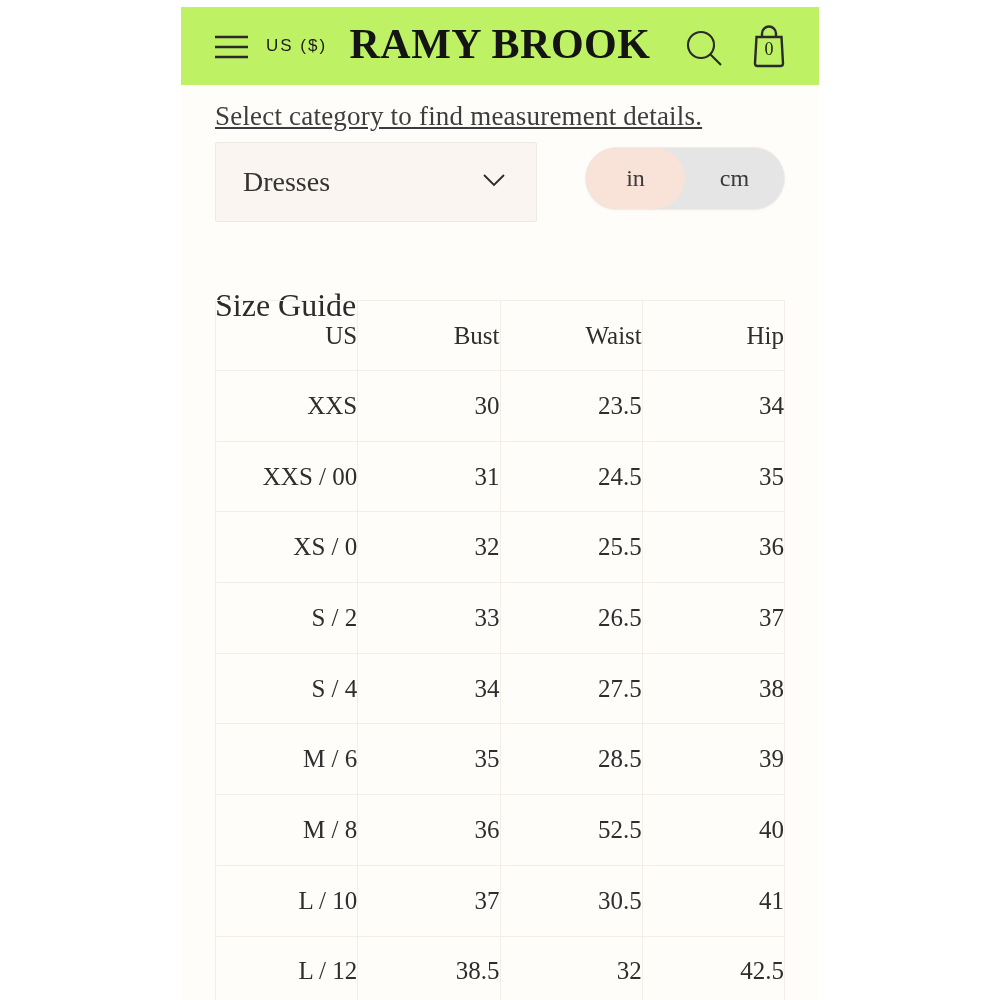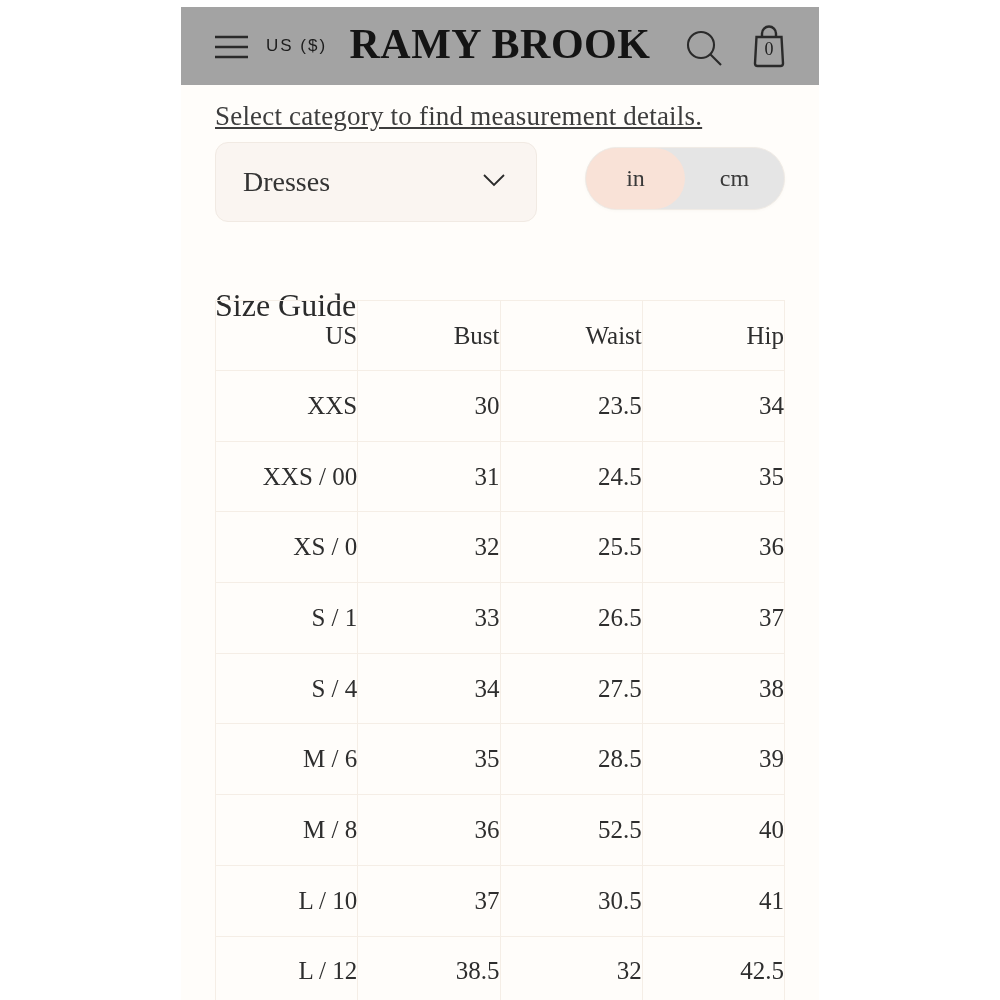--- a/index.html
+++ b/index.html
@@ -15,21 +15,21 @@
     position:absolute; left:181px; top:0;
     width:638px; height:1000px;
     background:#fffdfa;
   }
   .top-strip {
     position:absolute; left:0; top:0; width:100%; height:7px;
     background:#ffffff; z-index:6;
   }
   .site-header {
     position:absolute; left:0; top:7px; width:100%; height:78px;
-    background:#a3a3a3; z-index:5;
+    background:#bef264; z-index:5;
   }
   .hamburger {
     position:absolute; left:33px; top:27px; width:35px; height:26px;
     cursor:pointer; background:none; border:none; padding:0;
   }
   .locale {
     position:absolute; left:79px; top:50%; transform:translateY(-50%);
     font-family:"Liberation Sans", sans-serif;
     font-size:17px; letter-spacing:2px; color:#1c1c1c;
     cursor:pointer; background:none; border:none;
@@ -53,21 +53,21 @@
     font-family:"Liberation Serif", serif; pointer-events:none;
   }
   .intro-text {
     position:absolute; left:34px; top:72px;
     font-size:27px; line-height:34px; color:#3d3d3d;
     letter-spacing:0.2px; z-index:1; white-space:nowrap;text-decoration:underline;
   }
   .dropdown {
     position:absolute; left:34px; top:142px;
     width:322px; height:80px; box-sizing:border-box;
-    background:#faf5f1; border:1px solid #f1eae3; border-radius:13px;
+    background:#faf5f1; border:1px solid #f1eae3; border-radius:2px;
     display:flex; align-items:center; justify-content:space-between;
     padding:0 31px 0 27px; cursor:pointer; z-index:1;
   }
   .dropdown-value { font-size:28px; color:#333333; }
   .unit-toggle {
     position:absolute; left:404px; top:147px;
     width:200px; height:63px; box-sizing:border-box;
     background:#e5e5e5; border:1px solid #f0ebe5; border-radius:32px;
     box-shadow:0 1px 3px rgba(120,100,80,0.04);
     display:flex; z-index:1;
@@ -177,21 +177,21 @@
           <td>24.5</td>
           <td>35</td>
         </tr>
         <tr>
           <td>XS / 0</td>
           <td>32</td>
           <td>25.5</td>
           <td>36</td>
         </tr>
         <tr>
-          <td>S / 1</td>
+          <td>S / 2</td>
           <td>33</td>
           <td>26.5</td>
           <td>37</td>
         </tr>
         <tr>
           <td>S / 4</td>
           <td>34</td>
           <td>27.5</td>
           <td>38</td>
         </tr>

